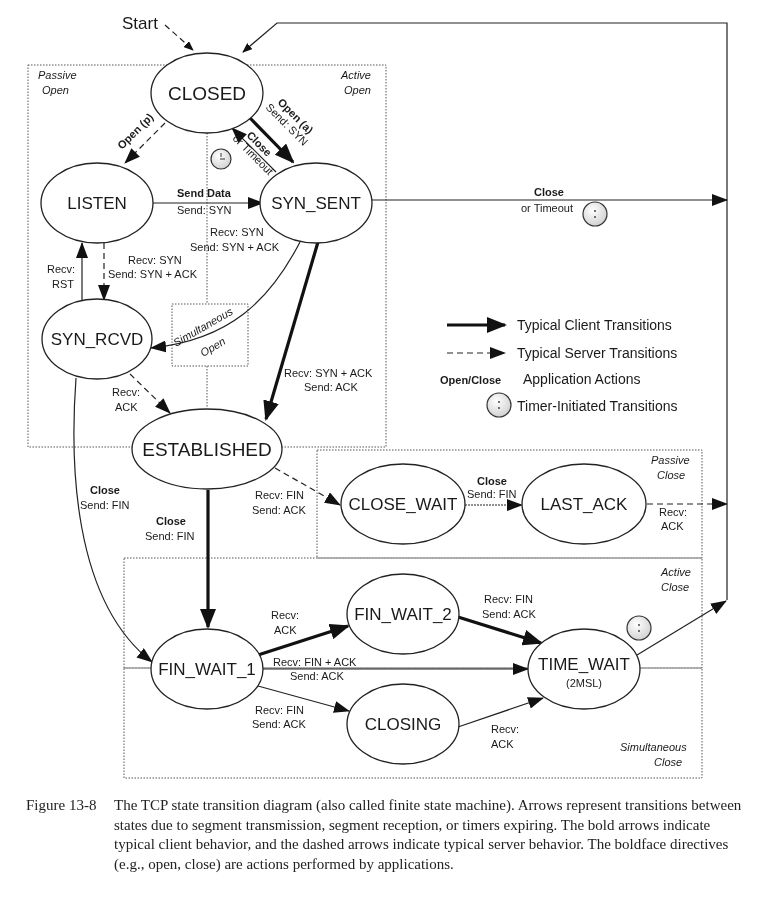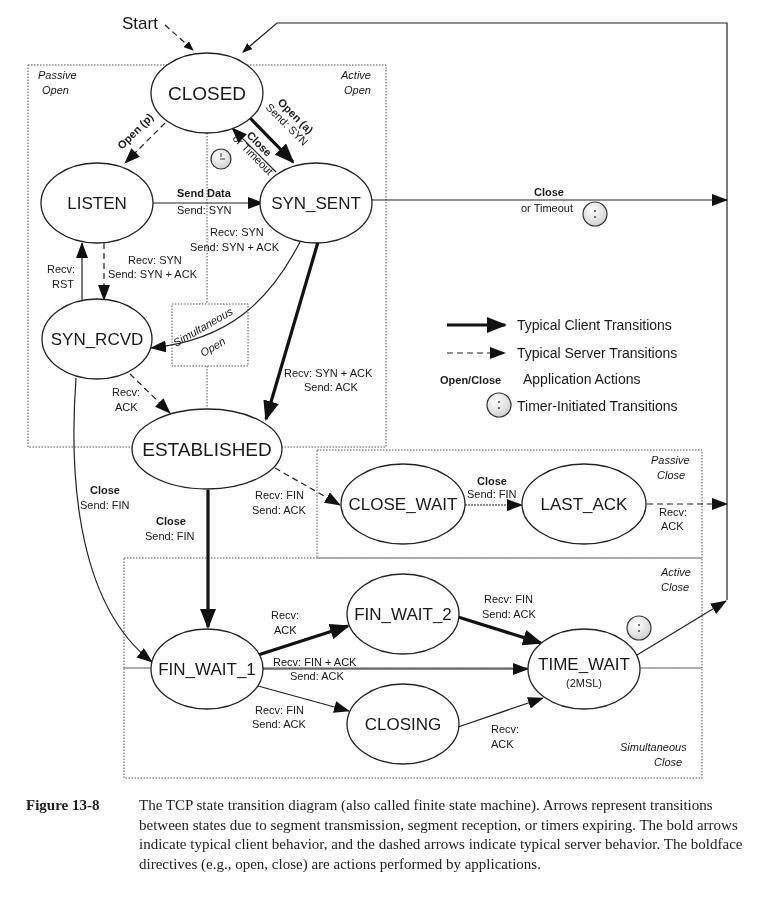--- a/index.html
+++ b/index.html
@@ -16,22 +16,22 @@
   .legend-b { font-size: 11px; font-weight: bold; }
   .ellipse { fill: #ffffff; stroke: #222; stroke-width: 1.3; }
   .box { fill: none; stroke: #555; stroke-width: 1; stroke-dasharray: 1.5 1.5; }
   .thin { stroke: #222; stroke-width: 1.2; fill: none; }
   .thick { stroke: #111; stroke-width: 3.2; fill: none; }
   .dash { stroke: #222; stroke-width: 1.2; fill: none; stroke-dasharray: 6 4; }
   #caption {
     position: absolute; left: 26px; top: 796px; width: 720px;
     font-family: "Liberation Serif", "DejaVu Serif", serif; font-size: 15px; line-height: 19.5px; color: #222;
   }
-  #caption .fig { font-weight: bold; position: absolute; left: 0; top: 0; }
-  #caption .txt { margin-left: 113px; display: block; font-family: Liberation Serif, serif; }
+  #caption .fig { font-weight: normal; position: absolute; left: 0; top: 0; }
+  #caption .txt { margin-left: 88px; display: block; font-family: Liberation Serif, serif; }
 </style>
 </head>
 <body>
 
 <svg id="diagram" width="771" height="790" viewBox="0 0 771 790" xmlns="http://www.w3.org/2000/svg">
   <defs>
     <marker id="ah" markerWidth="10" markerHeight="8" refX="9" refY="4" orient="auto" markerUnits="userSpaceOnUse">
       <path d="M0,0 L10,4 L0,8 z" fill="#111"></path>
     </marker>
     <marker id="ahb" markerWidth="20" markerHeight="16" refX="18" refY="8" orient="auto" markerUnits="userSpaceOnUse">

